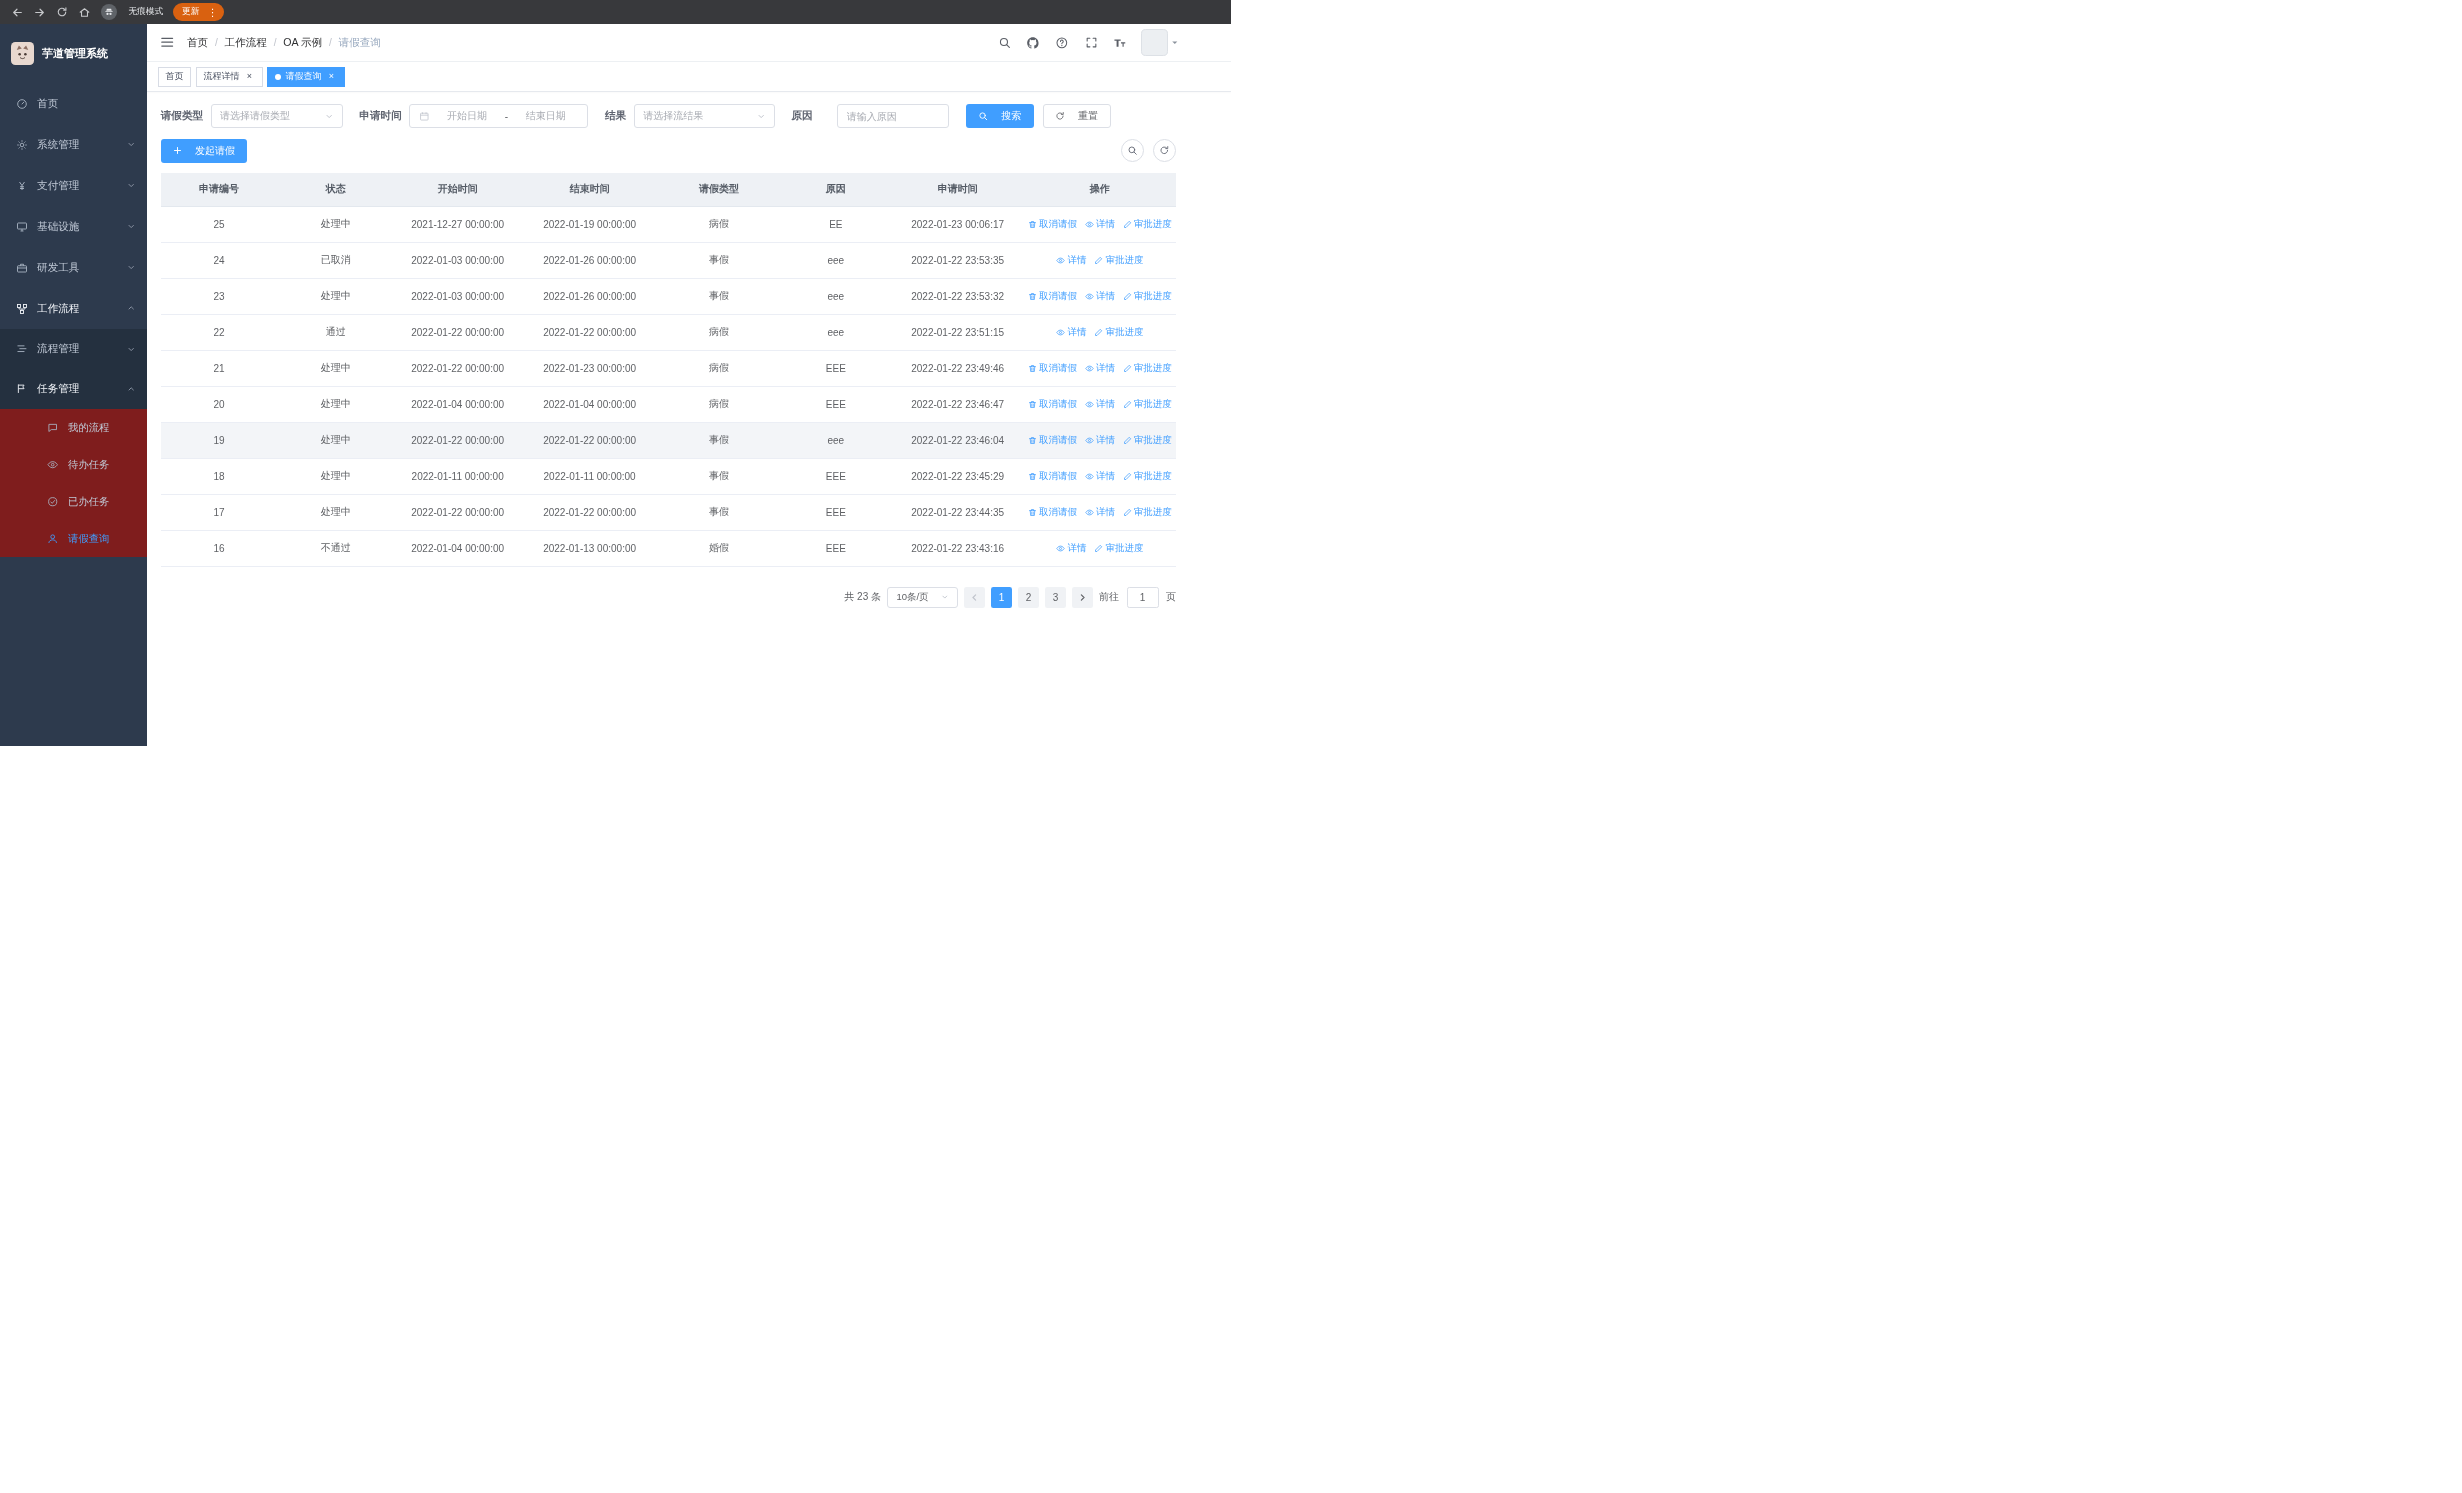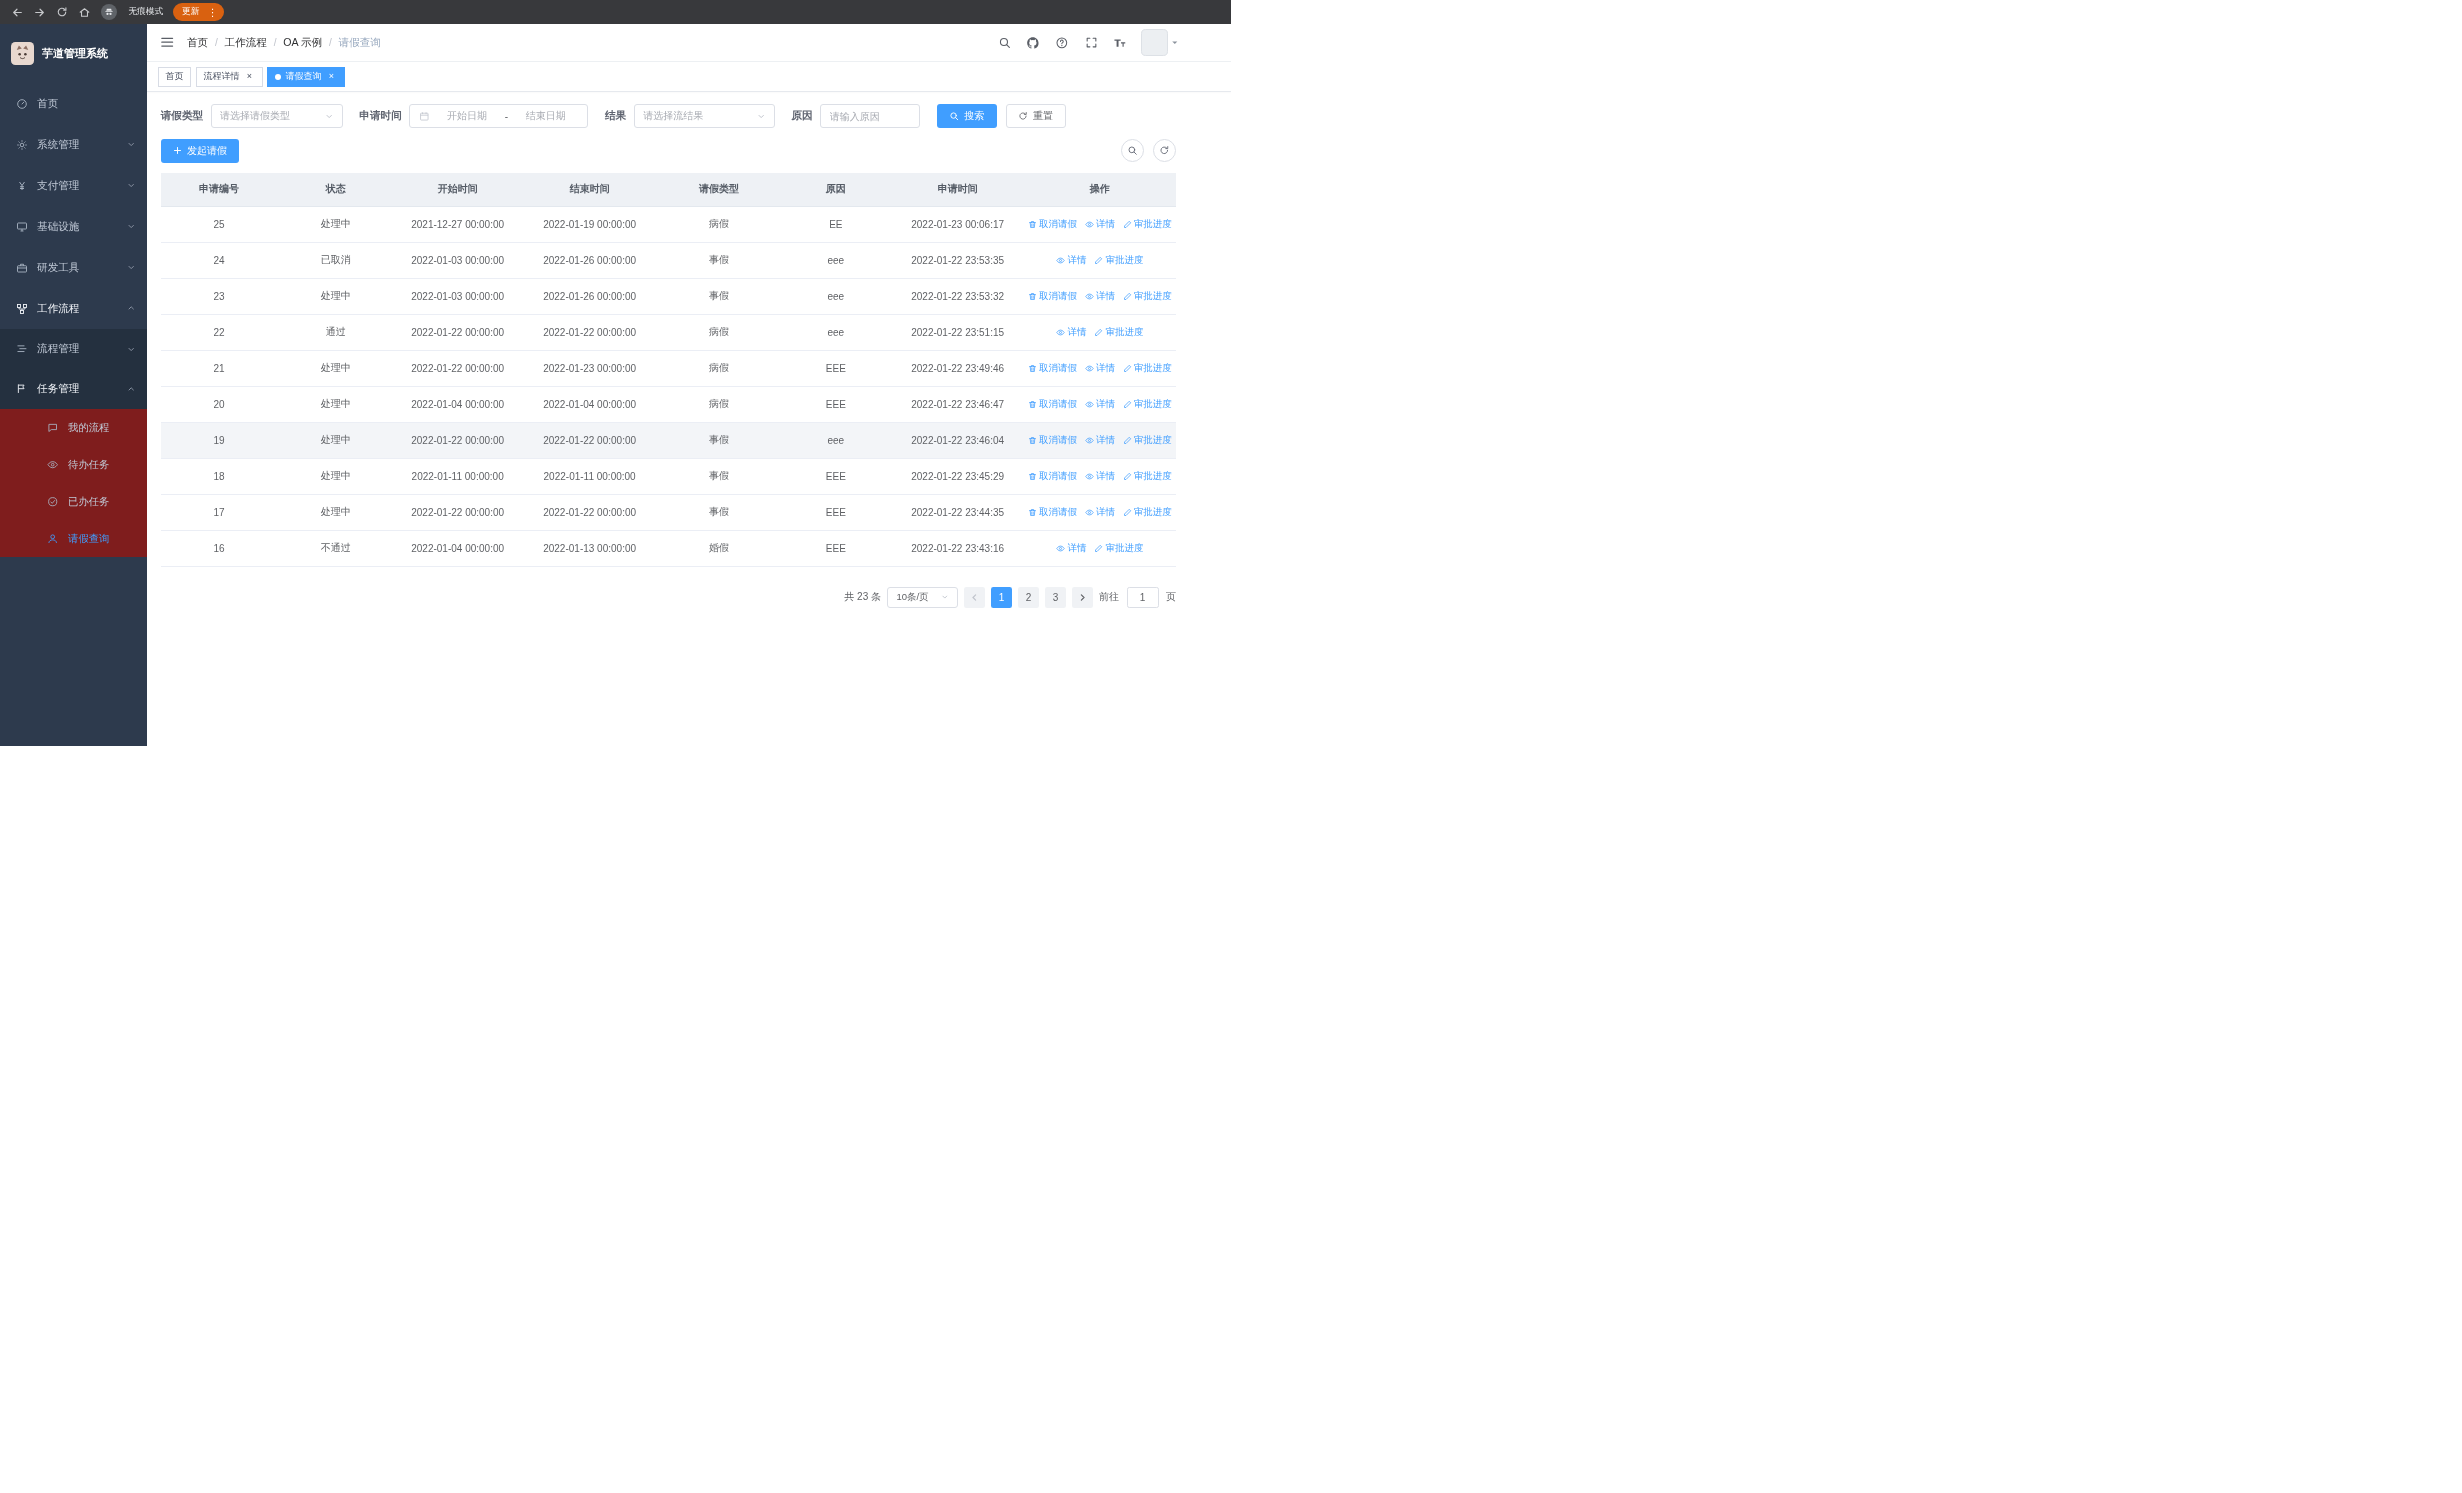--- a/index.html
+++ b/index.html
@@ -69,22 +69,22 @@
   .ctl { height: 24px; border: 0.8px solid #dcdfe6; border-radius: 3px; background: #fff; display: flex; align-items: center; padding: 0 8.4px; font-size: 10px; color: #a8abb2; }
   .ctl .ph { color: #a8abb2; white-space: nowrap; }
   .sel { justify-content: space-between; cursor: pointer; }
   .dchev { color: #c0c4cc; display: flex; margin-left: 6px; }
   .range { gap: 4.6px; cursor: pointer; }
   .range .ph { flex: 1; text-align: center; }
   .range .rsep { color: #606266; }
   .cal { color: #c0c4cc; display: flex; }
   input.ctl { color: #606266; font-family: inherit; outline: none; }
   input.ctl::placeholder { color: #a8abb2; }
-  .w173 { width: 132px; } .w235 { width: 179px; } .w185 { width: 141px; } .w168 { width: 100px; }
-  .btn { height: 24px; border-radius: 3px; border: 0.8px solid transparent; display: inline-flex; align-items: center; gap: 5px; padding: 0 11.4px; font-size: 10px; cursor: pointer; font-family: inherit; white-space: nowrap; }
+  .w173 { width: 132px; } .w235 { width: 179px; } .w185 { width: 141px; } .w168 { width: 112px; margin-left: 17px; }
+  .btn { height: 24px; border-radius: 3px; border: 0.8px solid transparent; display: inline-flex; align-items: center; gap: 13px; padding: 0 11.4px; font-size: 10px; cursor: pointer; font-family: inherit; white-space: nowrap; }
   .btn.primary { background: #409eff; color: #fff; }
   .btn.plain { background: #fff; border-color: #dcdfe6; color: #606266; }
   .filter-row .btn { margin-right: 9px; }
   .action-row { margin-top: 10.6px; display: flex; align-items: center; }
   .row-right { margin-left: auto; display: flex; gap: 9px; }
   .circle-btn { width: 23px; height: 23px; border: 0.8px solid #dcdfe6; border-radius: 50%; display: flex; align-items: center; justify-content: center; color: #5f6470; background: #fff; cursor: pointer; }
 
   
   .tbl { width: 100%; margin-top: 10.6px; border-collapse: collapse; table-layout: fixed; }
   .tbl th { height: 33px; background: #eef1f5; color: #555c66; font-size: 10px; font-weight: bold; border-bottom: 0.8px solid #e3e8ee; text-align: center; white-space: nowrap; }

